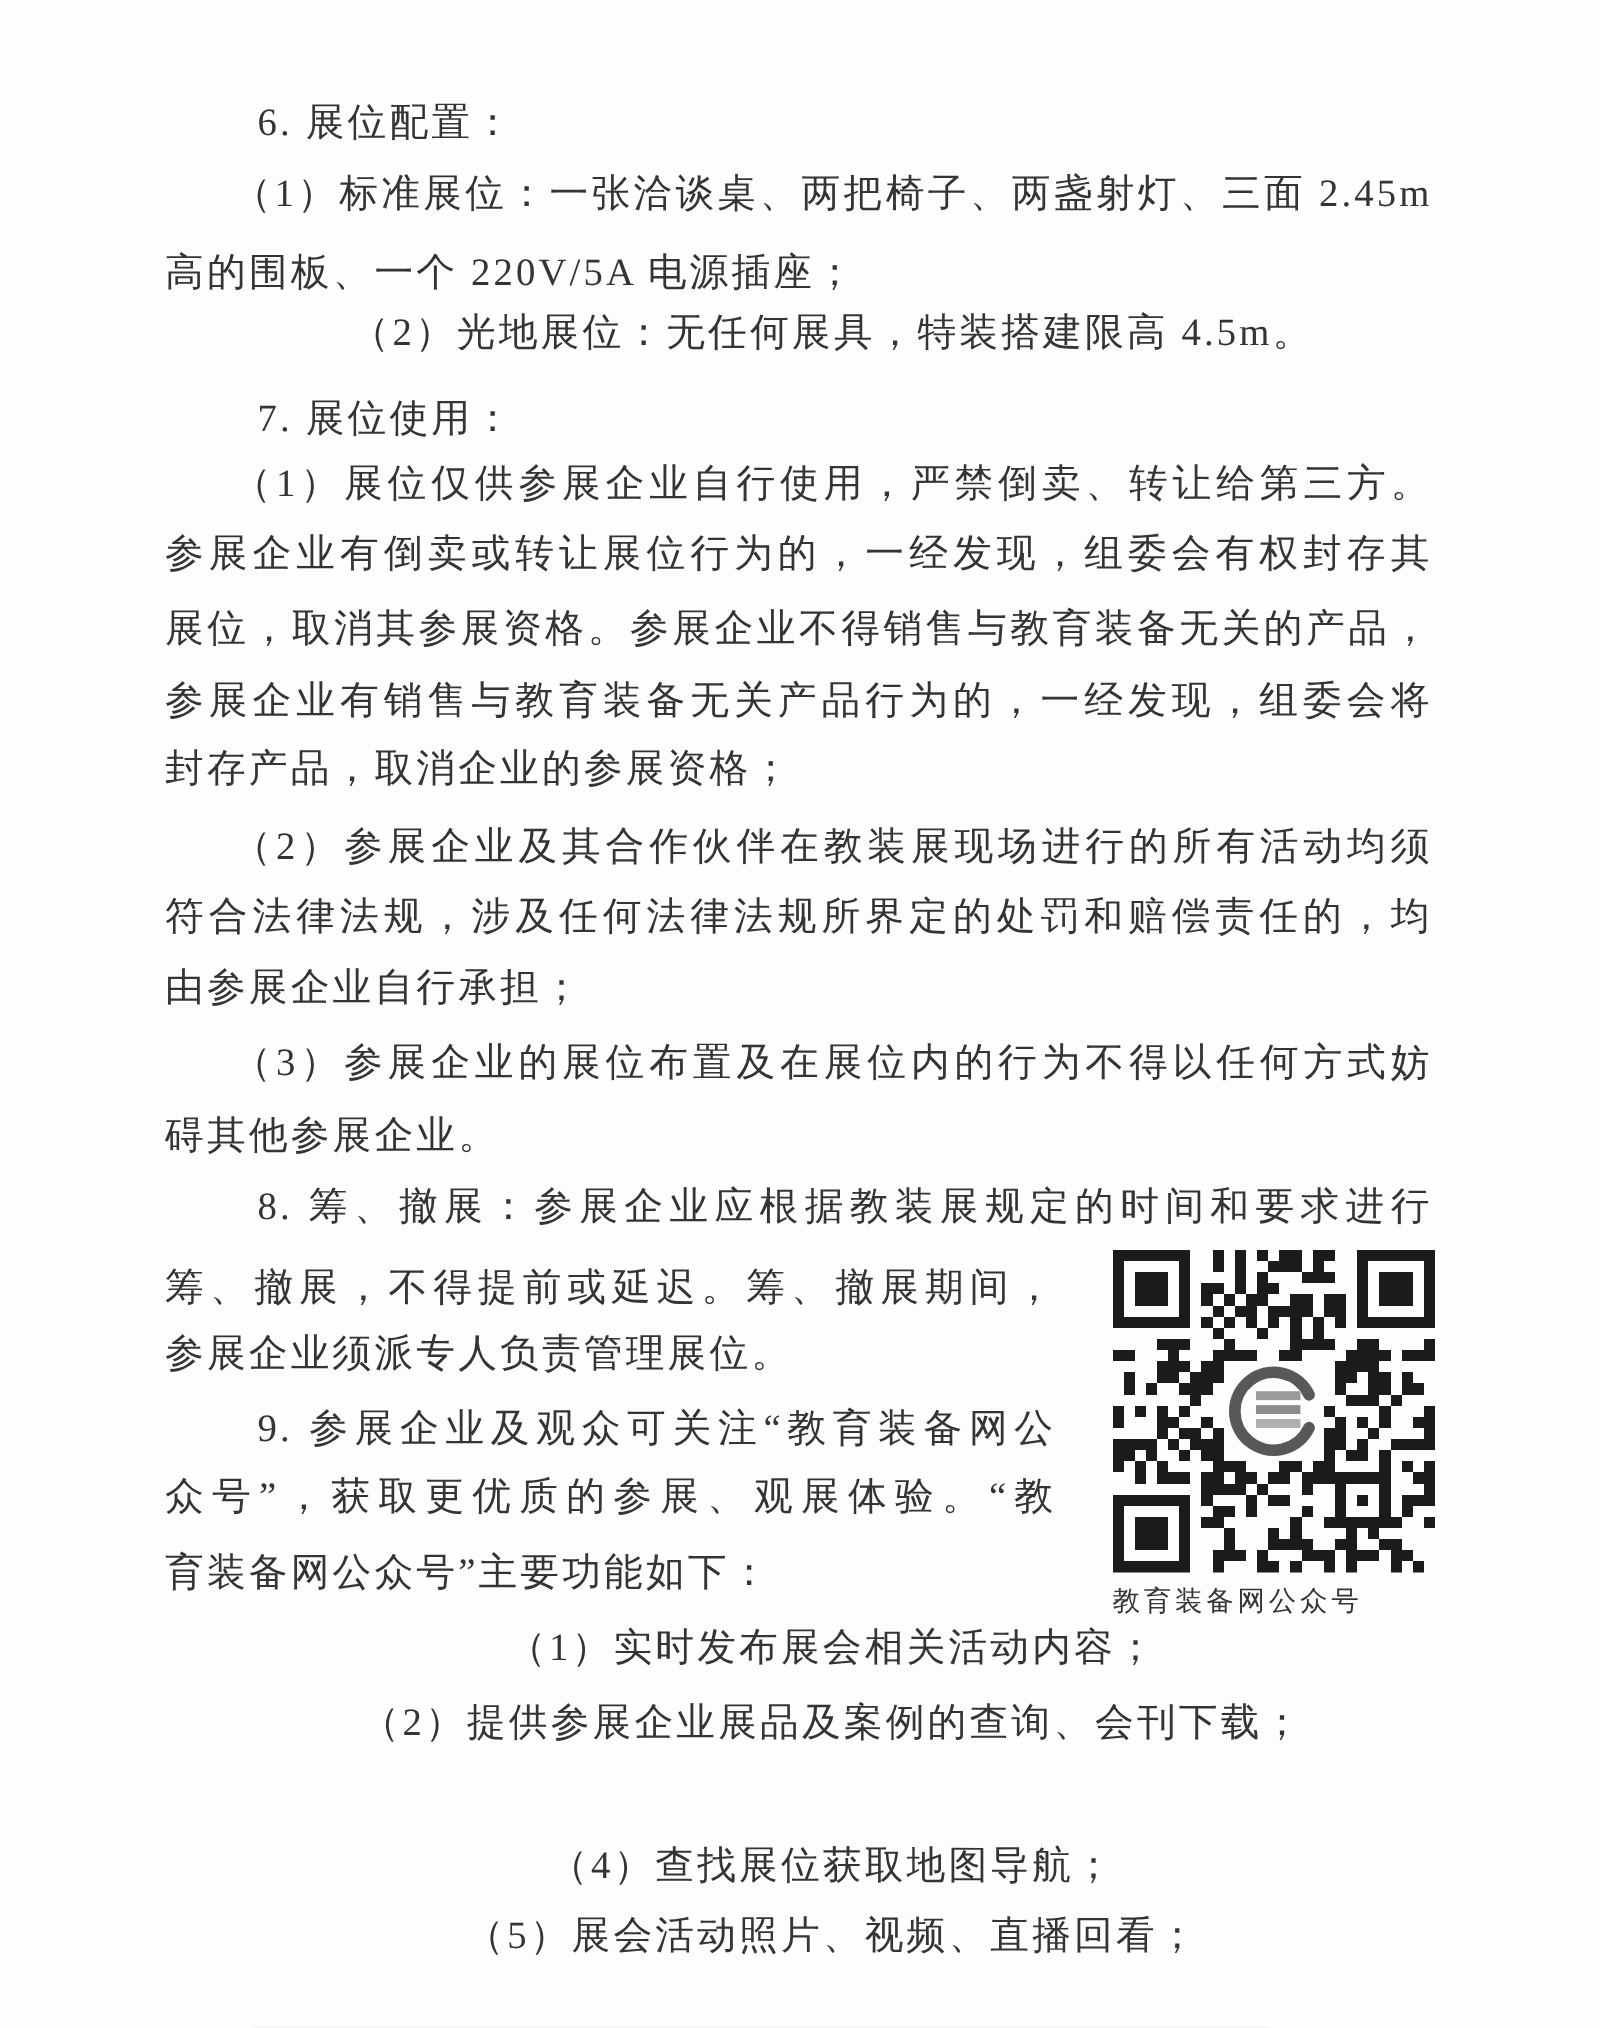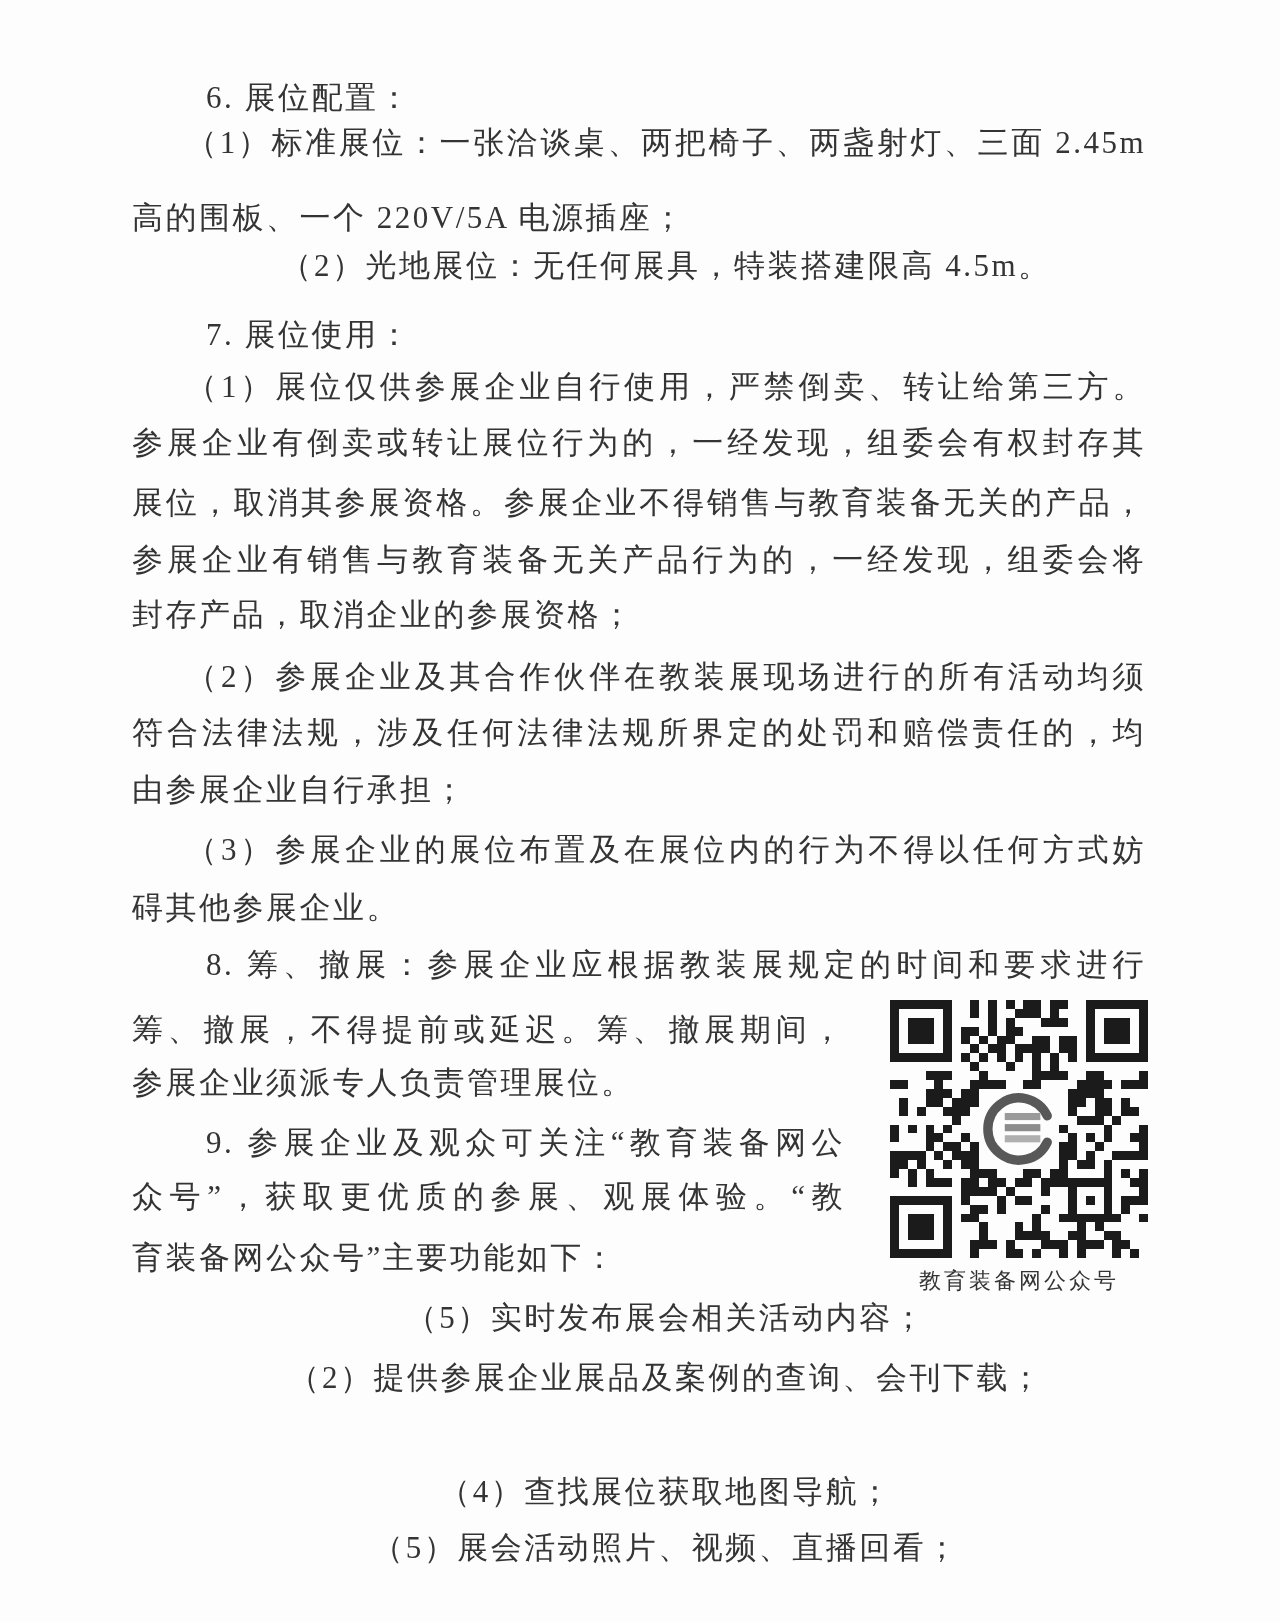--- a/index.html
+++ b/index.html
@@ -21,52 +21,52 @@
     letter-spacing:2.5px;
   }
   .jf{text-align:justify;text-align-last:justify;}
   .narrow{width:713px;}
   .ind1{text-indent:54px;text-align:center;}
   .ind2{text-indent:74px;}
   .qr-wrap{position:absolute;left:890px;top:1000px;width:258px;}
   .qr-wrap svg{width:258px;height:258px;display:block;}
   .qr-caption{
     margin-top:8px;
-    text-align:center;
+    text-align:left;
     font-size:22px;
     letter-spacing:3px;
     color:var(--ink,#3a3a3a);
   }
 </style>
 </head>
 <body>
 
 <div class="page">
   <div class="ln ind2" style="top:75px">6. 展位配置：</div>
-  <div class="ln ind1 jf" style="top:120px">（1）标准展位：一张洽谈桌、两把椅子、两盏射灯、三面 2.45m</div>
+  <div class="ln ind1 jf" style="top:132px">（1）标准展位：一张洽谈桌、两把椅子、两盏射灯、三面 2.45m</div>
   <div class="ln" style="top:195px">高的围板、一个 220V/5A 电源插座；</div>
   <div class="ln ind1" style="top:243px">（2）光地展位：无任何展具，特装搭建限高 4.5m。</div>
   <div class="ln ind2" style="top:312px">7. 展位使用：</div>
   <div class="ln ind1 jf" style="top:364px">（1）展位仅供参展企业自行使用，严禁倒卖、转让给第三方。</div>
   <div class="ln jf" style="top:420px">参展企业有倒卖或转让展位行为的，一经发现，组委会有权封存其</div>
   <div class="ln jf" style="top:480px">展位，取消其参展资格。参展企业不得销售与教育装备无关的产品，</div>
   <div class="ln jf" style="top:537px">参展企业有销售与教育装备无关产品行为的，一经发现，组委会将</div>
   <div class="ln" style="top:592px">封存产品，取消企业的参展资格；</div>
   <div class="ln ind1 jf" style="top:654px">（2）参展企业及其合作伙伴在教装展现场进行的所有活动均须</div>
   <div class="ln jf" style="top:710px">符合法律法规，涉及任何法律法规所界定的处罚和赔偿责任的，均</div>
   <div class="ln" style="top:767px">由参展企业自行承担；</div>
   <div class="ln ind1 jf" style="top:827px">（3）参展企业的展位布置及在展位内的行为不得以任何方式妨</div>
   <div class="ln" style="top:885px">碍其他参展企业。</div>
   <div class="ln ind2 jf" style="top:942px">8. 筹、撤展：参展企业应根据教装展规定的时间和要求进行</div>
   <div class="ln" style="top:1060px">参展企业须派专人负责管理展位。</div>
   <div class="ln narrow jf" style="top:1007px">筹、撤展，不得提前或延迟。筹、撤展期间，</div>
   <div class="ln ind2 narrow jf" style="top:1120px">9. 参展企业及观众可关注“教育装备网公</div>
   <div class="ln narrow jf" style="top:1174px">众号”，获取更优质的参展、观展体验。“教</div>
   <div class="ln" style="top:1235px">育装备网公众号”主要功能如下：</div>
-  <div class="ln ind1" style="top:1295px">（5）实时发布展会相关活动内容；</div>
+  <div class="ln ind1" style="top:1295px">（1）实时发布展会相关活动内容；</div>
   <div class="ln ind1" style="top:1355px">（2）提供参展企业展品及案例的查询、会刊下载；</div>
   <div class="ln ind1" style="top:1469px">（4）查找展位获取地图导航；</div>
   <div class="ln ind1" style="top:1525px">（5）展会活动照片、视频、直播回看；</div>
 
   <div class="qr-wrap">
     <svg id="qr-svg" xmlns="http://www.w3.org/2000/svg" viewBox="0 0 29 29">
         <g fill="#1b1b1b" shape-rendering="crispEdges">
           <rect x="0" y="0" width="1" height="1"></rect>
           <rect x="1" y="0" width="1" height="1"></rect>
           <rect x="2" y="0" width="1" height="1"></rect>

